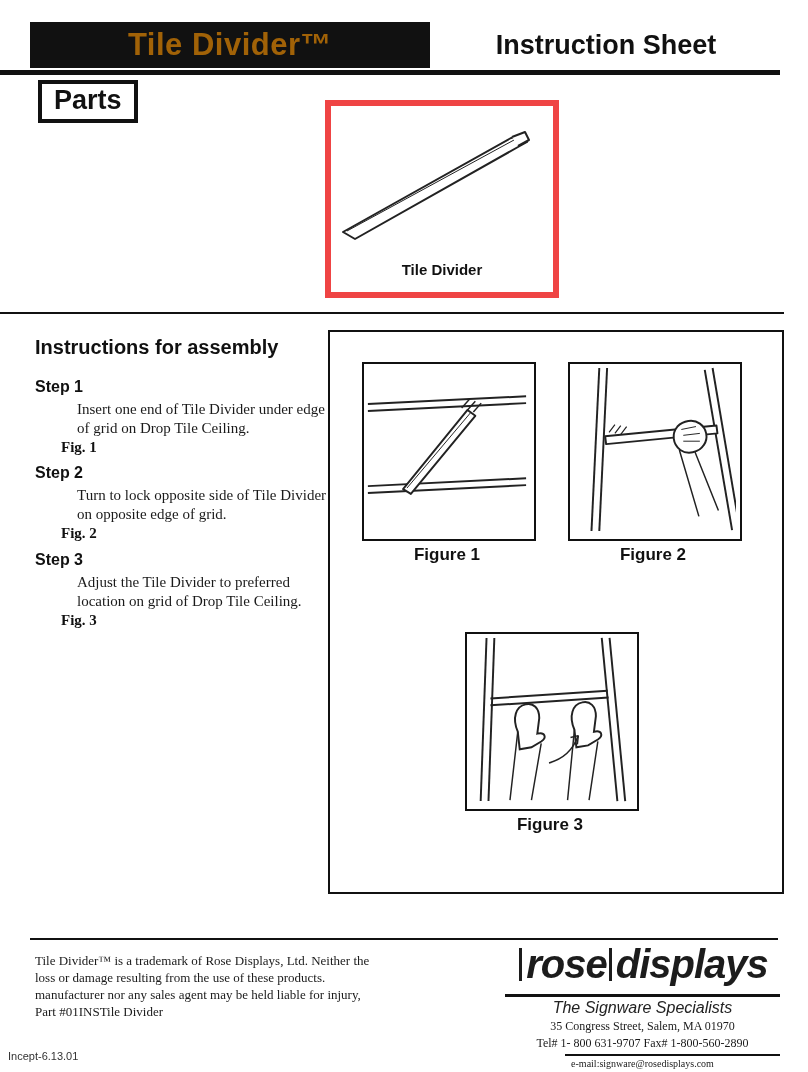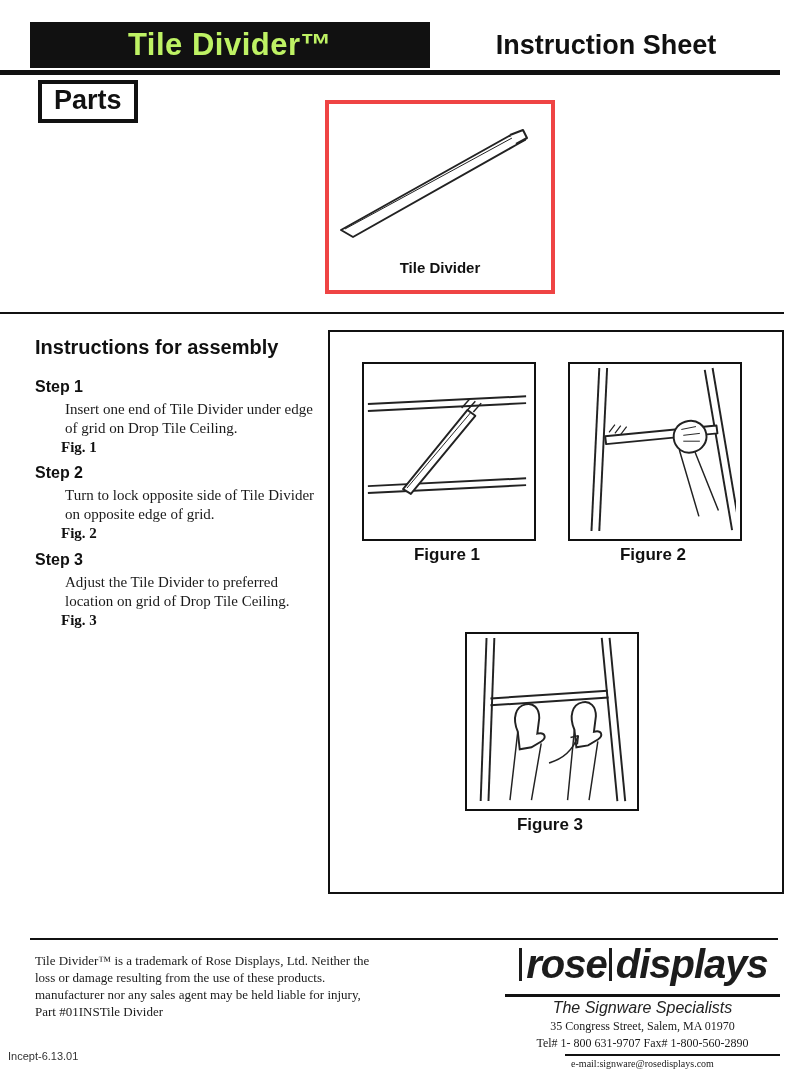--- a/index.html
+++ b/index.html
@@ -4,49 +4,49 @@
 <style>
   html,body{margin:0;padding:0;background:#e8e8e8;}
   .page{
     position:relative;width:808px;height:1072px;margin:0 auto;
     background:#ffffff;overflow:hidden;
     font-family:"Liberation Sans",sans-serif;color:#111;
   }
   
   .header-bar{
     position:absolute;left:30px;top:22px;width:400px;height:46px;
-    background:#111;color:#bef264;display:flex;align-items:center;justify-content:center;
+    background:#111;color:#a16207;display:flex;align-items:center;justify-content:center;
     font-size:31px;font-weight:bold;letter-spacing:.5px;
   }
   .header-subtitle{
     position:absolute;left:432px;top:30px;width:348px;text-align:center;
     font-size:27px;font-weight:bold;color:#111;
   }
   .header-rule{position:absolute;left:0;top:70px;width:780px;height:5px;background:#111;}
   
   .parts-box{
     position:absolute;left:38px;top:80px;padding:1px 12px 3px 12px;
     border:4px solid #111;font-size:27px;font-weight:bold;background:#fff;
   }
   .parts-figure{
     position:absolute;left:325px;top:100px;width:222px;height:186px;
-    border:4px solid #ef4444;background:#fff;
+    border:6px solid #ef4444;background:#fff;
   }
   .parts-figure svg{position:absolute;left:2px;top:6px;}
   .parts-caption{
     position:absolute;left:0;bottom:14px;width:100%;text-align:center;
     font-size:15px;font-weight:bold;
   }
   .section-rule{position:absolute;left:0;top:312px;width:784px;height:2px;background:#111;}
   
   .instructions-heading{position:absolute;left:35px;top:336px;font-size:20px;font-weight:bold;}
   .step{position:absolute;left:35px;width:270px;}
   .step-label{font-size:16px;font-weight:bold;margin-bottom:4px;}
   .step-text{
-    margin-left:30px;width:250px;font-family:"Liberation Serif",serif;
+    margin-left:42px;width:250px;font-family:"Liberation Serif",serif;
     font-size:15px;line-height:1.25;color:#1a1a1a;
   }
   .step-fig{
     margin-left:26px;font-family:"Liberation Serif",serif;
     font-size:15px;font-weight:bold;line-height:1.3;
   }
   .step-1{top:378px;}
   .step-2{top:464px;}
   .step-3{top:551px;}
   

